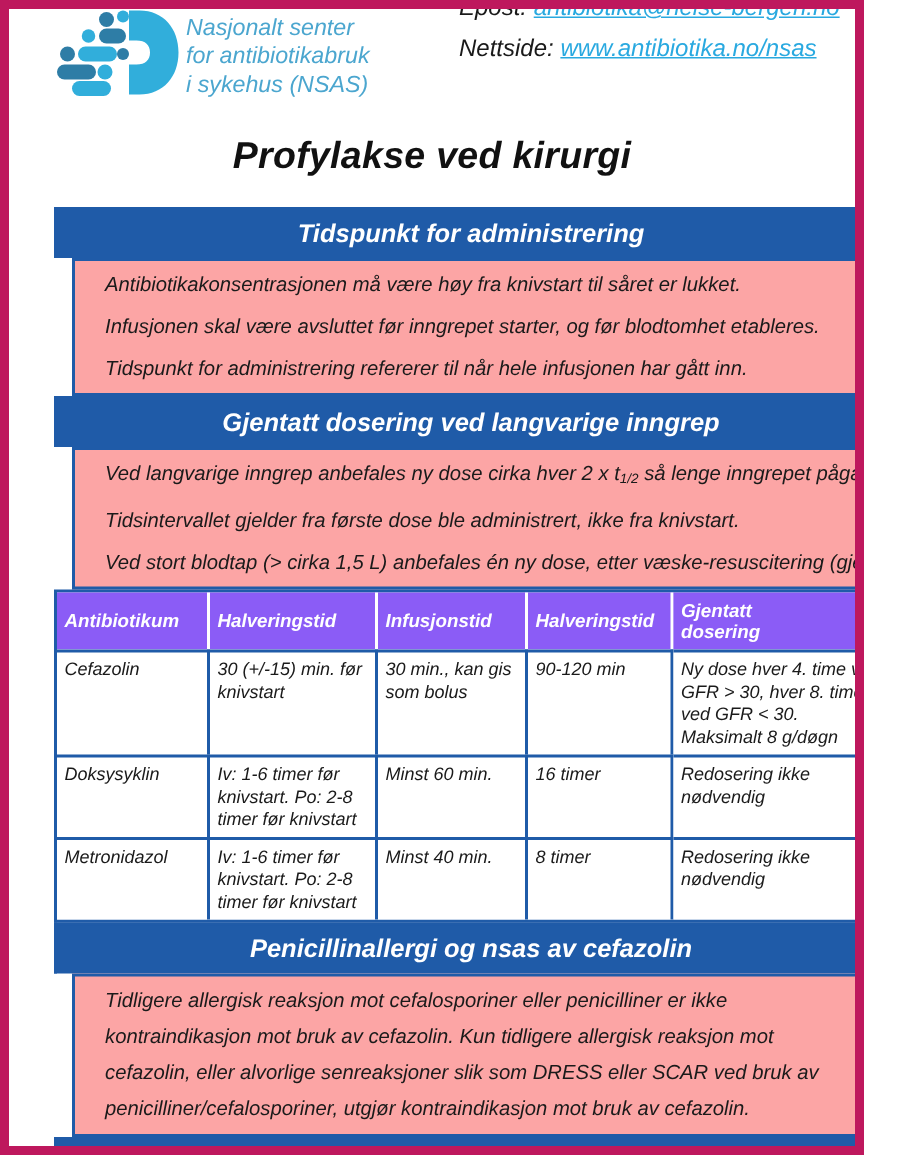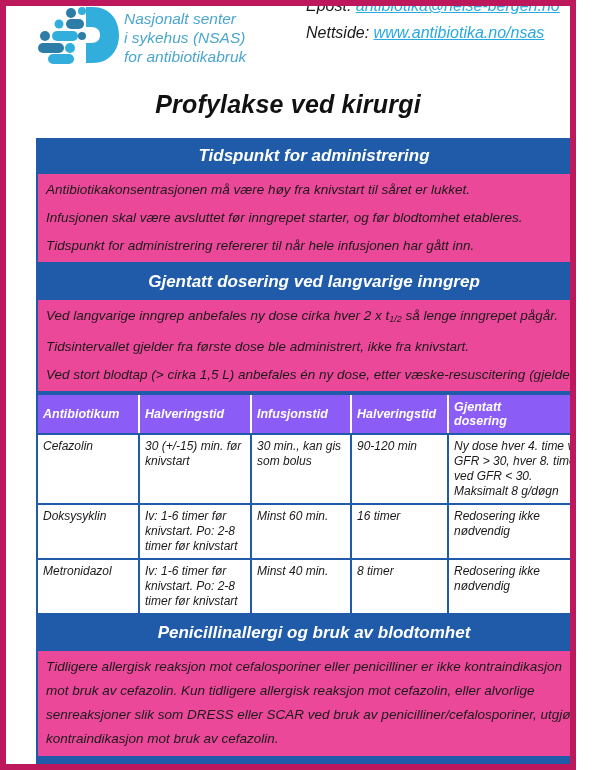--- a/index.html
+++ b/index.html
@@ -59,22 +59,23 @@
     font-size: 17px;
     font-weight: bold;
     text-align: center;
     padding: 6px 16px;
     border: 2px solid #1F5BA8;
     border-bottom: none;
   }
 
   .section-body {
     border: 2px solid #1F5BA8;
-    background: #ec4899;
-    padding: 2px 8px;
+    background: #fca5a5;
+    padding: 2px 20px;
+    margin-left: 12px;
   }
   .section-body p.rule-line {
     font-size: 13.5px;
     line-height: 28px;
     white-space: nowrap;
   }
   .section-body p.para {
     font-size: 13.5px;
     line-height: 24px;
     padding: 2px 0 3px 0;
@@ -137,22 +138,22 @@
       <circle cx="9" cy="30" r="5" fill="#2E7DA6"></circle>
       <rect x="16" y="25" width="26" height="10" rx="5" fill="#31AEDB"></rect>
       <circle cx="46" cy="30" r="4" fill="#2E7DA6"></circle>
       <rect x="2" y="37" width="26" height="10" rx="5" fill="#2E7DA6"></rect>
       <circle cx="34" cy="42" r="5" fill="#31AEDB"></circle>
       <rect x="12" y="48" width="26" height="10" rx="5" fill="#31AEDB"></rect>
     </svg>
 
     <div class="org-name">
       <div>Nasjonalt senter</div>
+      <div>for antibiotikabruk</div>
       <div>i sykehus (NSAS)</div>
-      <div>for antibiotikabruk</div>
     </div>
 
     <div class="contact">
       <div>
         <span class="label">Epost:</span>
         <a class="link">antibiotika@helse-bergen.no</a>
       </div>
       <div>
         <span class="label">Nettside:</span>
         <a class="link">www.antibiotika.no/nsas</a>
@@ -220,21 +221,21 @@
           <td>Metronidazol</td>
           <td>Iv: 1-6 timer før knivstart. Po: 2-8 timer før knivstart</td>
           <td>Minst 40 min.</td>
           <td>8 timer</td>
           <td>Redosering ikke nødvendig</td>
         </tr>
       </tbody>
     </table>
 
     <div class="section">
-      <div class="section-title">Penicillinallergi og bruk av blodtomhet</div>
+      <div class="section-title">Penicillinallergi og nsas av cefazolin</div>
       <div class="section-body">
         <p class="para">Tidligere allergisk reaksjon mot cefalosporiner eller penicilliner er ikke kontraindikasjon mot bruk av cefazolin. Kun tidligere allergisk reaksjon mot cefazolin, eller alvorlige senreaksjoner slik som DRESS eller SCAR ved bruk av penicilliner/cefalosporiner, utgjør kontraindikasjon mot bruk av cefazolin.</p>
       </div>
     </div>
 
     <div class="section">
       <div class="section-title">Dosering ved overvekt</div>
 
     </div>
 

